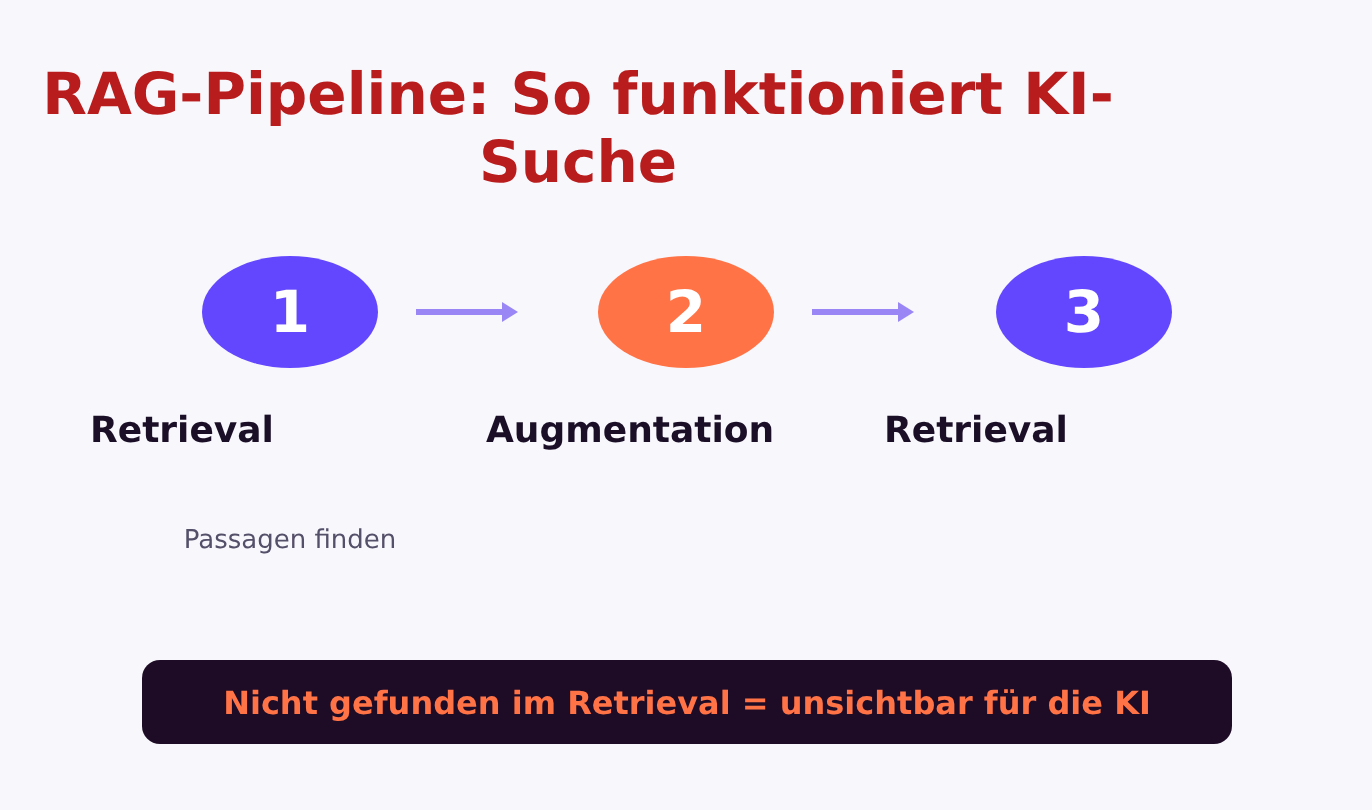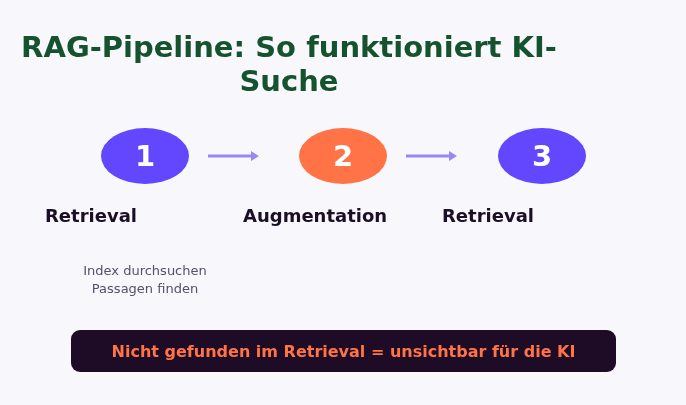--- a/index.html
+++ b/index.html
@@ -1,17 +1,17 @@
 <!DOCTYPE html>
 <html><head>
 <meta charset="utf-8">
 <style>
   html, body { margin:0; padding:0; }
   body { width:686px; height:405px; background:#f8f7fc; position:relative; overflow:hidden; font-family:"DejaVu Sans", sans-serif; }
-  .title { position:absolute; left:0; top:30px; width:578px; text-align:center; font-size:29px; font-weight:bold; color:#14532d; }
+  .title { position:absolute; left:0; top:30px; width:578px; text-align:center; font-size:29px; font-weight:bold; color:#b91c1c; }
   .circle { position:absolute; width:88px; height:56px; border-radius:50%; color:#fff; font-size:29px; font-weight:bold; display:flex; align-items:center; justify-content:center; top:128px; }
   .step-title { position:absolute; top:205px; width:200px; text-align:left; font-size:18px; font-weight:bold; color:#1a0f26; }
   .step-desc { position:absolute; top:262px; width:200px; text-align:center; font-size:13px; color:#55506a; line-height:18px; }
   .arrow { position:absolute; top:149px; }
   .banner { position:absolute; left:71px; top:330px; width:545px; height:42px; background:#1e0c26; border-radius:9px; display:flex; align-items:center; justify-content:center; color:#ff7346; font-size:16px; font-weight:bold; }
 </style>
 </head>
 <body>
 
 <div class="title">RAG-Pipeline: So funktioniert KI-Suche</div>
@@ -26,21 +26,20 @@
     <line x1="1" y1="7" x2="44" y2="7" stroke="#9a86f5" stroke-width="3"></line>
     <polygon points="44,2 52,7 44,12" fill="#9a86f5"></polygon>
   </svg>
 <div class="circle" style="left:498px;background:#6347ff;">3</div>
 
 <div class="step-title" style="left:45px;">Retrieval</div>
 <div class="step-title" style="left:243px;">Augmentation</div>
 <div class="step-title" style="left:442px;">Retrieval</div>
 
 <div class="step-desc" style="left:45px;">
-  <div>Index durchsuchen</div>
   <div>Passagen finden</div>
 </div>
 <div class="step-desc" style="left:243px;">
 </div>
 <div class="step-desc" style="left:442px;">
 </div>
 
 <div class="banner">Nicht gefunden im Retrieval = unsichtbar für die KI</div>
 
 </body></html>

